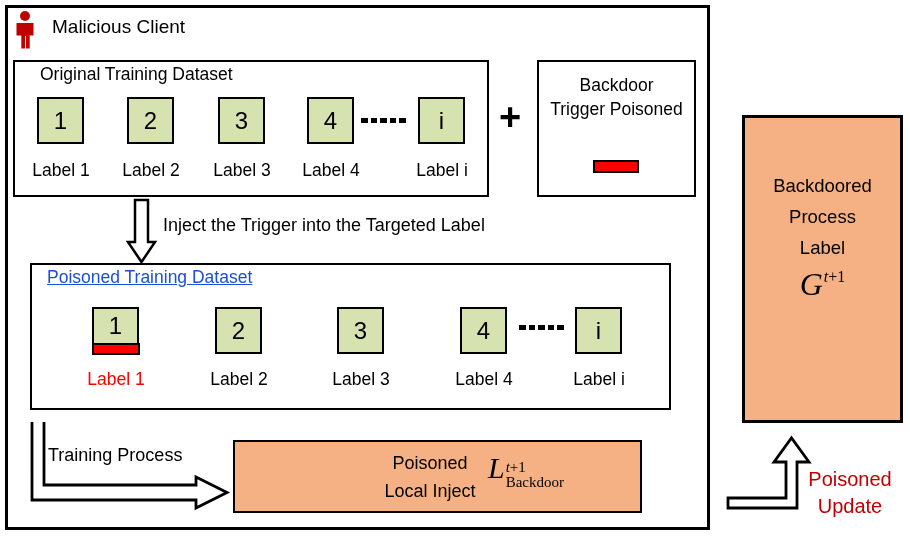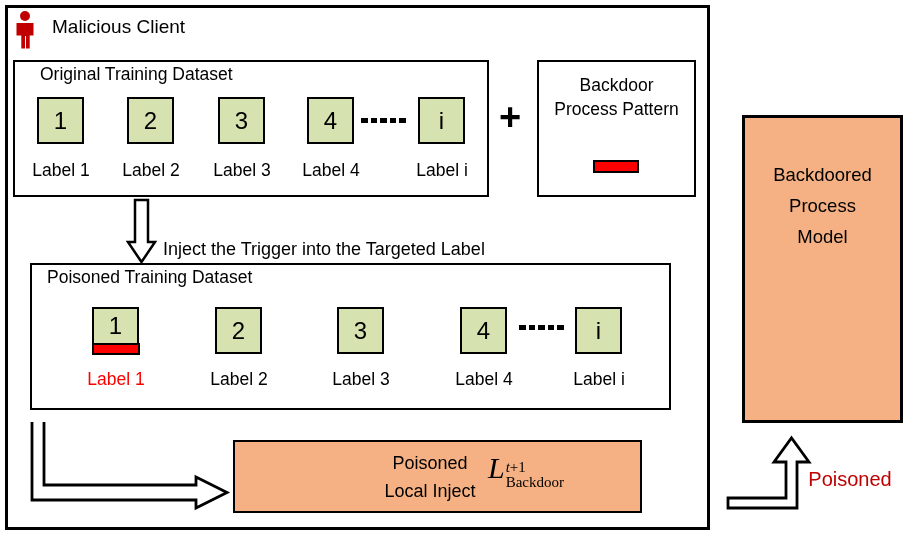--- a/index.html
+++ b/index.html
@@ -10,21 +10,21 @@
   .abs { position:absolute; }
 
   
   .outer-box  { position:absolute; left:5px; top:5px; width:699px; height:519px; border:3.5px solid #000; }
   .frame      { position:absolute; border:2.5px solid #000; background:#fff; }
   .orig-box   { left:13px;  top:60px;  width:472px; height:133px; }
   .trig-box   { left:537px; top:60px;  width:155px; height:133px; }
   .pois-box   { left:30px;  top:263px; width:637px; height:143px; }
   .box-title  { position:absolute; top:2px; left:25px; font-size:17.5px; white-space:nowrap; }
   .box-title.center { left:0; width:100%; text-align:center; top:11px; line-height:24px; }
-  .box-title.red { color:#000000; left:15px; }
+  .box-title.red { color:#1d4ed8; left:15px;text-decoration:underline; }
 
   .mc-title { position:absolute; left:52px; top:16px; font-size:19px; }
 
   
   .square {
     position:absolute; width:43px; height:43px; border:2.5px solid #000;
     background:#d6e3b0; display:flex; align-items:center; justify-content:center;
     font-size:24px;
   }
   .square.poisoned-1 { padding-bottom:0; }
@@ -46,21 +46,21 @@
                   background:#ff0000; border:2.5px solid #000; }
 
   .flow-text { position:absolute; font-size:18px; white-space:nowrap; }
 
   
   .model-box { position:absolute; background:#f5b183; border:2.5px solid #000; }
   .lm-box { left:233px; top:440px; width:405px; height:69px; }
   .gm-box { left:742px; top:115px; width:155px; height:302px; border-width:3px; }
   .lm-title { position:absolute; left:70px; top:7px; width:250px; text-align:center;
               font-size:18px; line-height:28px; }
-  .gm-title { position:absolute; left:0; top:41px; width:100%; text-align:center;
+  .gm-title { position:absolute; left:0; top:52px; width:100%; text-align:center;
               font-size:18.5px; line-height:31px; }
 
   
   .formula { position:absolute; font-family:"Liberation Serif", serif; white-space:nowrap; }
   .f-local { left:253px; top:9px; }
   .f-global { left:0; top:148px; width:100%; text-align:center; }
   .fbase { font-style:italic; font-size:30px; }
   .f-global .fbase { font-size:32px; }
   .fscripts { display:inline-flex; flex-direction:column; vertical-align:6px;
               font-size:15px; line-height:15px; margin-left:1px; }
@@ -116,29 +116,29 @@
   <div class="sq-label" style="left:106px; top:160px;">Label 2</div>
   <div class="sq-label" style="left:197px; top:160px;">Label 3</div>
   <div class="sq-label" style="left:286px; top:160px;">Label 4</div>
   <div class="sq-label" style="left:397px; top:160px;">Label i</div>
 
   <div class="plus">+</div>
 
   <div class="frame trig-box">
     <div class="box-title center">
       <div>Backdoor</div>
-      <div>Process Pattern</div>
+      <div>Trigger Poisoned</div>
     </div>
   </div>
   <div class="trigger-rect"></div>
 
   <svg class="arrow" style="left:126px; top:199px;" width="32" height="66" viewBox="0 0 32 66">
     <path d="M9,1 L9,43 L2,43 L15.5,63 L29,43 L22,43 L22,1 Z" fill="#ffffff" stroke="#000" stroke-width="2.5" stroke-linejoin="miter"></path>
   </svg>
-  <div class="flow-text" style="left:163px; top:215px;margin-top:24px;">Inject the Trigger into the Targeted Label</div>
+  <div class="flow-text" style="left:163px; top:215px;">Inject the Trigger into the Targeted Label</div>
 
   <div class="frame pois-box">
     <div class="box-title red">Poisoned Training Dataset</div>
   </div>
   <div class="square poisoned-1" style="left:92px; top:307px;">
     <span class="num">1</span>
     <div class="trigger-strip" style="left:-2.5px; top:auto;"></div>
   </div>
   <div class="square" style="left:215px; top:307px;">
       <span class="num">2</span>
@@ -162,42 +162,47 @@
 
   <div class="sq-label red" style="left:71px;  top:369px;">Label 1</div>
   <div class="sq-label" style="left:194px; top:369px;">Label 2</div>
   <div class="sq-label" style="left:316px; top:369px;">Label 3</div>
   <div class="sq-label" style="left:439px; top:369px;">Label 4</div>
   <div class="sq-label" style="left:554px; top:369px;">Label i</div>
 
   <svg class="arrow" style="left:30px; top:421px;" width="202" height="92" viewBox="0 0 202 92">
     <path d="M2,1 L2,79 L166,79 L166,87 L197,71.5 L166,56 L166,64 L14,64 L14,1" fill="#ffffff" stroke="#000" stroke-width="2.8" stroke-linejoin="miter"></path>
   </svg>
+  <div class="flow-text" style="left:48px; top:445px;">Training Process</div>
 
   <div class="model-box lm-box">
     <div class="lm-title">
       <div>Poisoned</div>
       <div>Local Inject</div>
     </div>
     <div class="formula f-local">
       <span class="fbase">L</span><span class="fscripts">
           <span class="fsup"><span class="var">t</span><span>+1</span></span>
           <span class="fsub">Backdoor</span>
         </span>
     </div>
   </div>
 
   <div class="model-box gm-box">
     <div class="gm-title">
       <div>Backdoored</div>
       <div>Process</div>
-      <div>Model</div>
+      <div>Label</div>
+    </div>
+    <div class="formula f-global">
+      <span class="fbase">G</span><span class="gsup"><span class="var">t</span><span>+1</span></span>
     </div>
   </div>
 
   <svg class="arrow" style="left:726px; top:436px;" width="90" height="75" viewBox="0 0 90 75">
     <path d="M2,62 L60,62 L60,26 L48,26 L65.5,2 L83,26 L71,26 L71,72 L2,72 Z" fill="#ffffff" stroke="#000" stroke-width="2.8" stroke-linejoin="miter"></path>
   </svg>
   <div class="update-text">
     <div>Poisoned</div>
+    <div>Update</div>
   </div>
 
 </div>
 
 </body></html>

